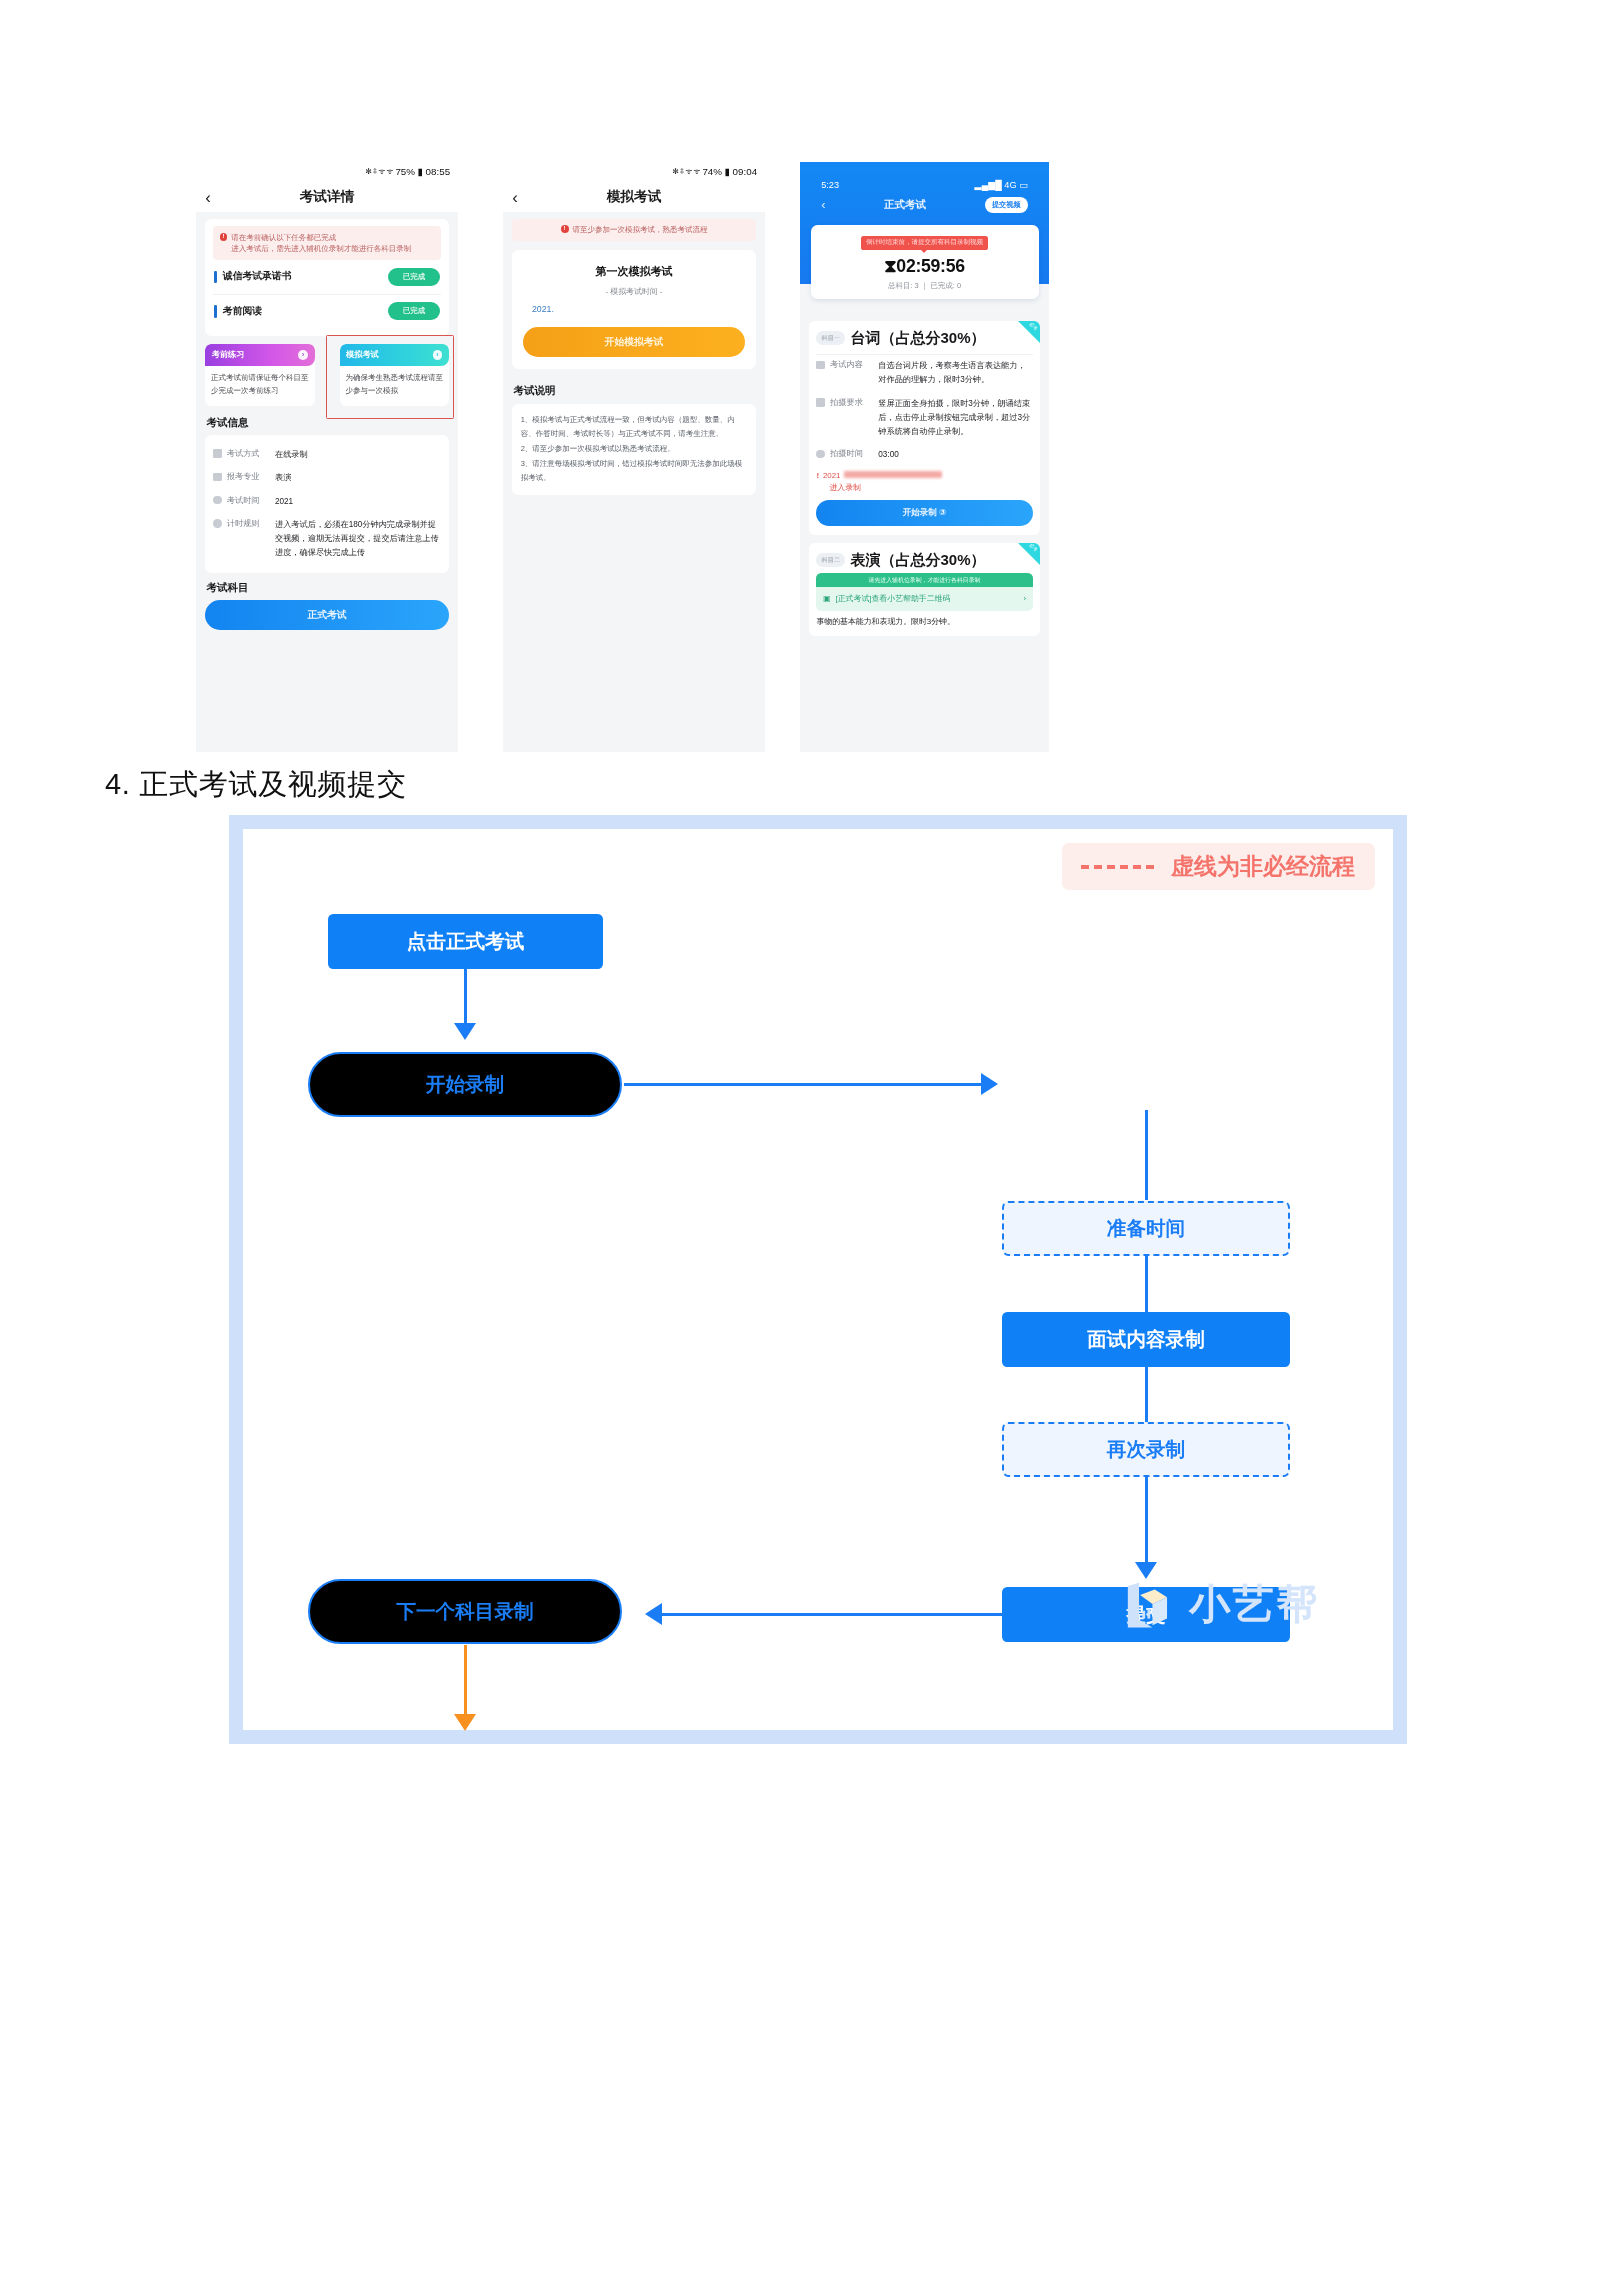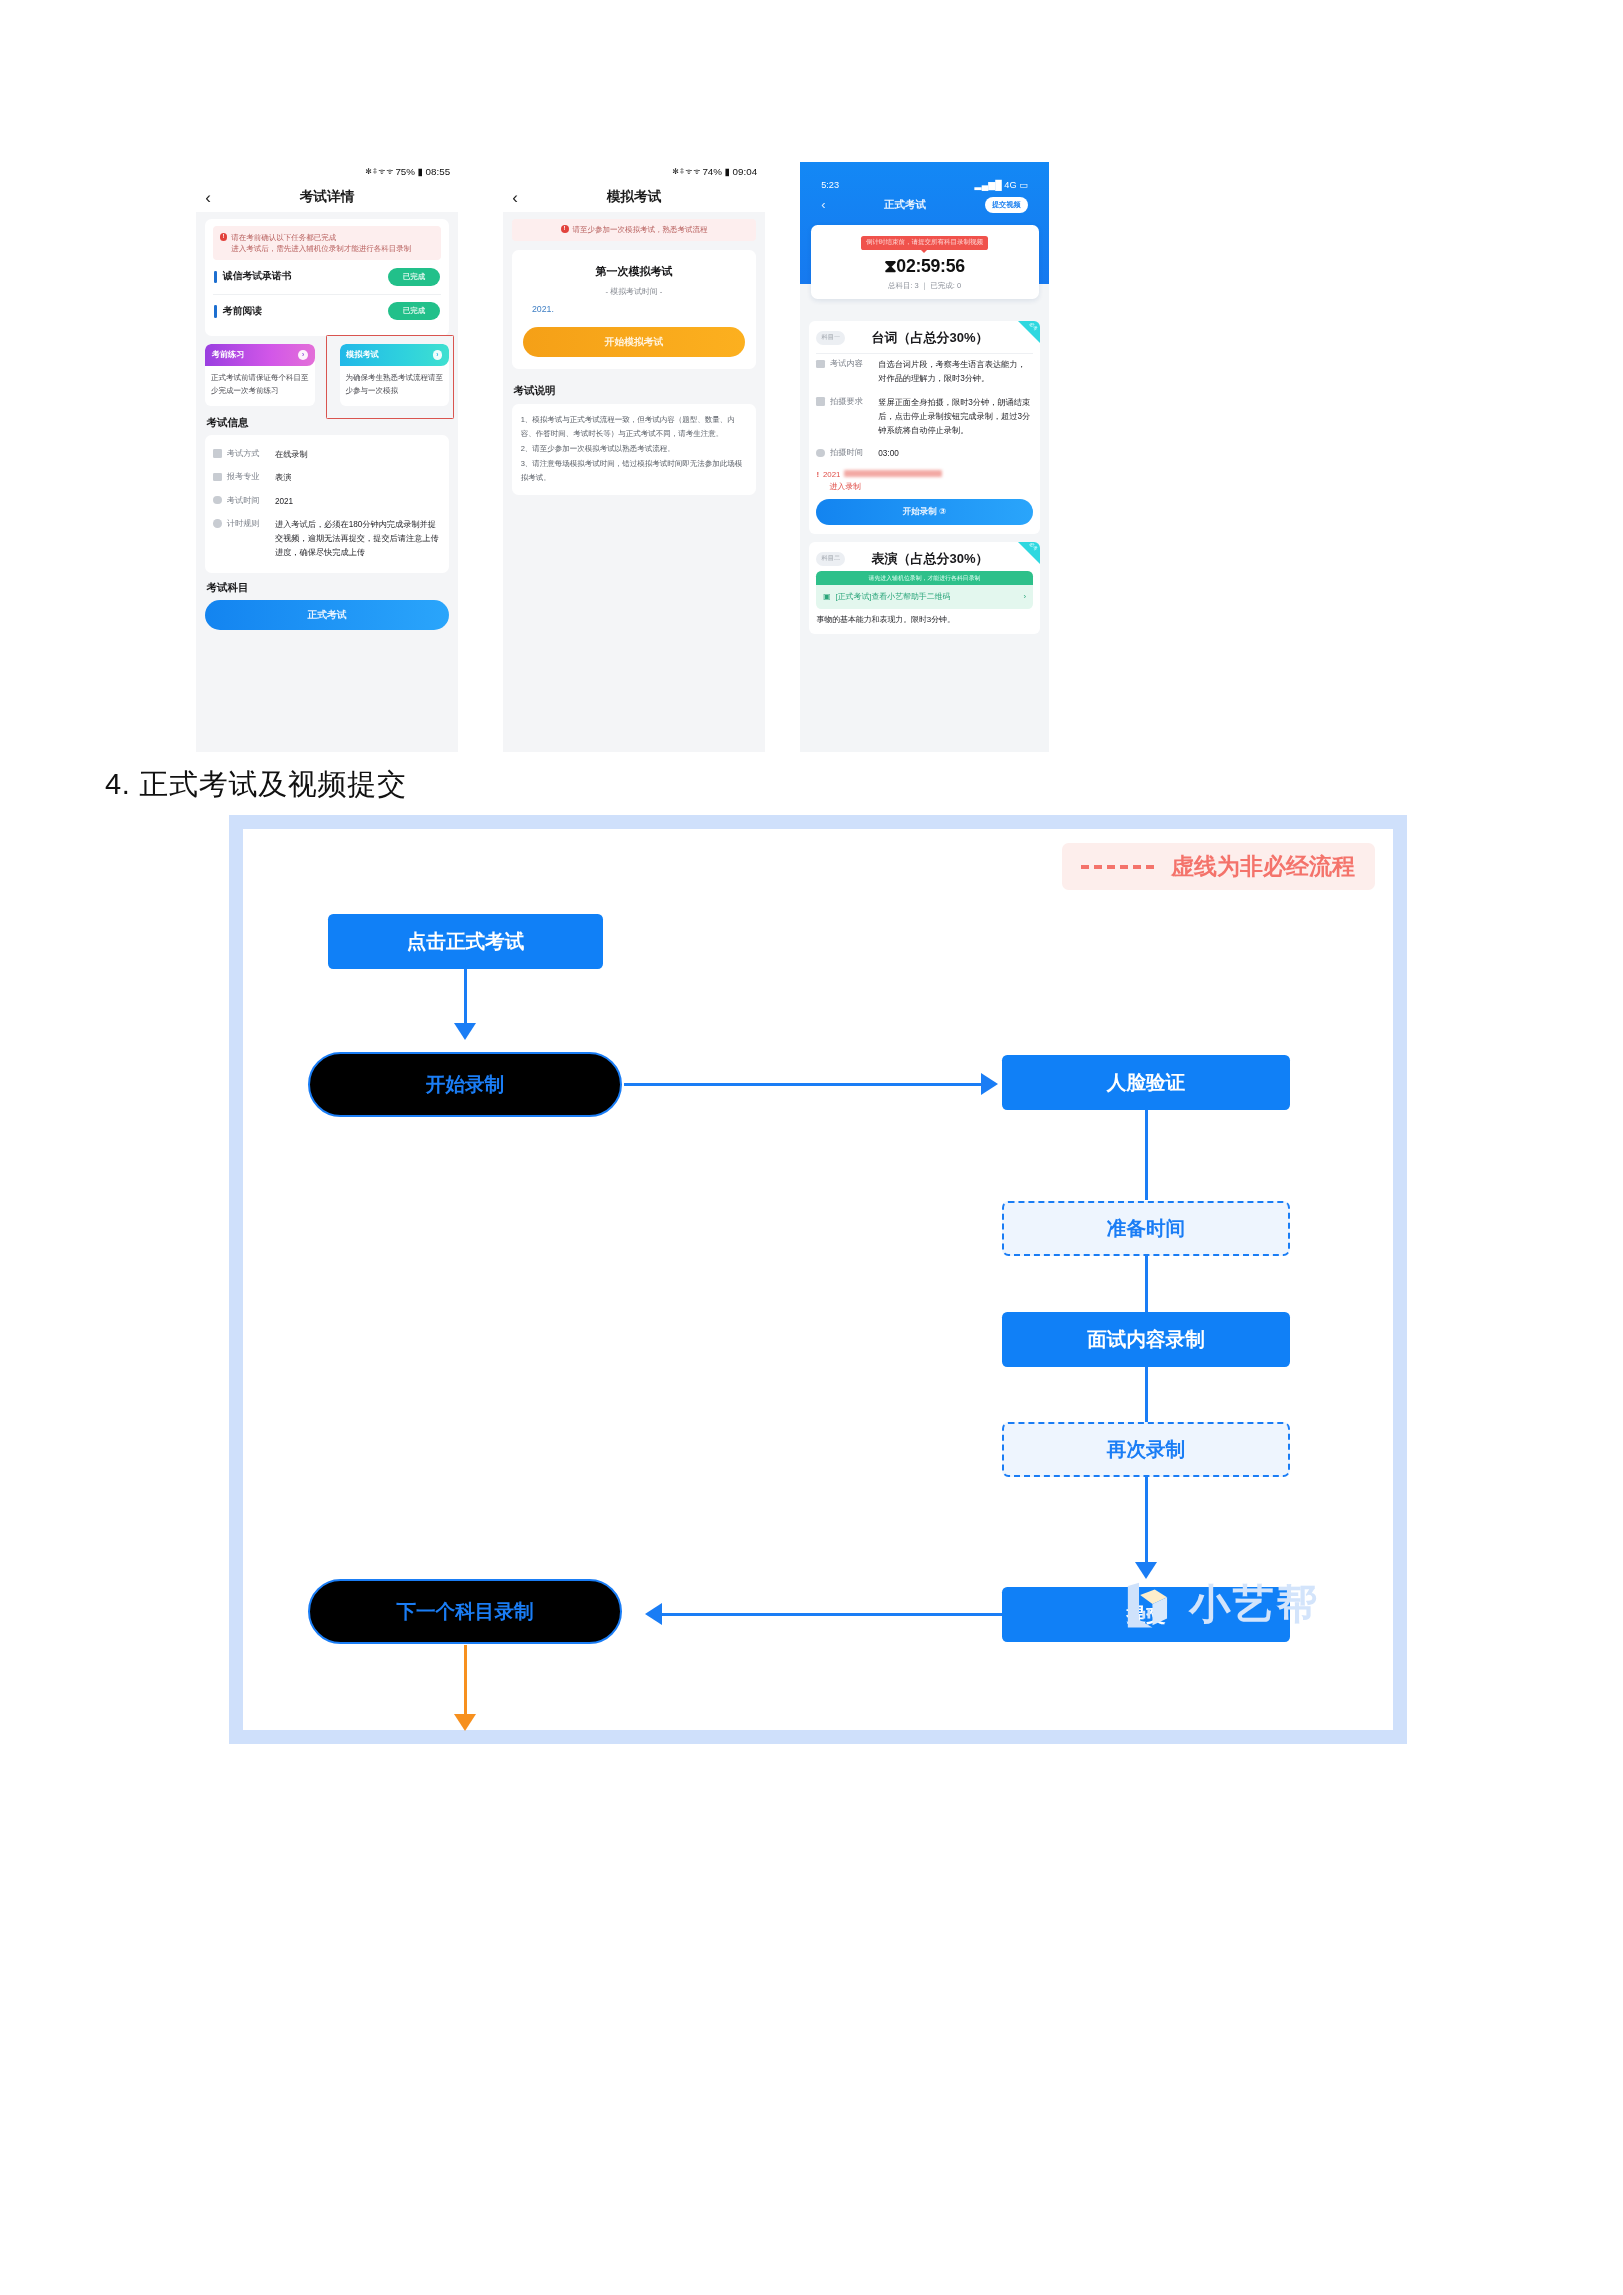--- a/index.html
+++ b/index.html
@@ -93,21 +93,21 @@
   .timer-val{font-size:17.7px;font-weight:800;color:#111;letter-spacing:-0.3px;margin:6.5px 0 3.9px;}
   .timer-meta{font-size:7.5px;color:#8b9099;}
 
   .subj{background:#fff;border-radius:5.9px;margin:0 0 7.9px;padding:7.9px 7.2px 8.5px;position:relative;overflow:hidden;}
   .corner{position:absolute;right:0;top:0;width:0;height:0;
           border-top:22px solid #2ed8e0;border-left:22px solid transparent;}
   .corner-tx{position:absolute;right:1.3px;top:2.6px;color:#e8feff;font-size:4.6px;
              transform:rotate(45deg);transform-origin:center;}
   .subj-h{display:flex;align-items:center;gap:5.2px;padding-bottom:5.9px;border-bottom:0.7px solid #eef0f3;}
   .tag{background:#eceff3;color:#9aa0a8;font-size:6.2px;border-radius:7.2px;padding:2.6px 5.2px;}
-  .subj-t{font-size:13px;font-weight:700;color:#18181b;margin-left:21px;}
+  .subj-t{font-size:15px;font-weight:700;color:#18181b;}
   .redline{display:flex;gap:3.9px;align-items:flex-start;font-size:7.9px;color:#e0504a;padding-top:3.9px;}
   .blur{display:inline-block;height:7.2px;border-radius:1.3px;background:#f3a9a4;filter:blur(1.4px);vertical-align:middle;}
   .green-note{background:#e3f7ee;border-radius:5.2px;margin-top:-2.6px;padding:0 0 5.2px;}
   .green-top{background:#2ec08a;color:#e8fff5;font-size:5.9px;text-align:center;padding:2.6px 0;border-radius:5.2px 5.2px 0 0;}
   .green-row{display:flex;align-items:center;gap:5.2px;padding:5.9px 6.5px 1.3px;font-size:7.9px;color:#2aa57a;}
 
   
   #sec-head{position:absolute;left:105px;top:765px;font-size:29px;color:#111;
             font-family:"Liberation Sans","DejaVu Sans",sans-serif;letter-spacing:0.7px;}
 
@@ -351,21 +351,20 @@
 
     <div class="node n-solid" style="left:85px;top:85px;width:275px;height:55px;">点击正式考试</div>
     <div class="ln v" style="left:221px;top:140px;height:59px;"></div>
     <div class="arw down" style="left:211px;top:194px;"></div>
 
     <div class="node n-round" style="left:65px;top:223px;width:314px;height:65px;">开始录制</div>
 
     <div class="ln h" style="left:381px;top:254px;width:360px;"></div>
     <div class="arw right" style="left:738px;top:244px;"></div>
 
-    <div class="node n-solid" style="left:759px;top:226px;width:288px;height:55px;">人脸验证</div>
     <div class="ln v" style="left:902px;top:281px;height:90px;"></div>
 
     <div class="node n-dash" style="left:759px;top:372px;width:288px;height:55px;">准备时间</div>
     <div class="ln v" style="left:902px;top:427px;height:56px;"></div>
 
     <div class="node n-solid" style="left:759px;top:483px;width:288px;height:55px;">面试内容录制</div>
     <div class="ln v" style="left:902px;top:538px;height:55px;"></div>
 
     <div class="node n-dash" style="left:759px;top:593px;width:288px;height:55px;">再次录制</div>
     <div class="ln v" style="left:902px;top:648px;height:90px;"></div>

